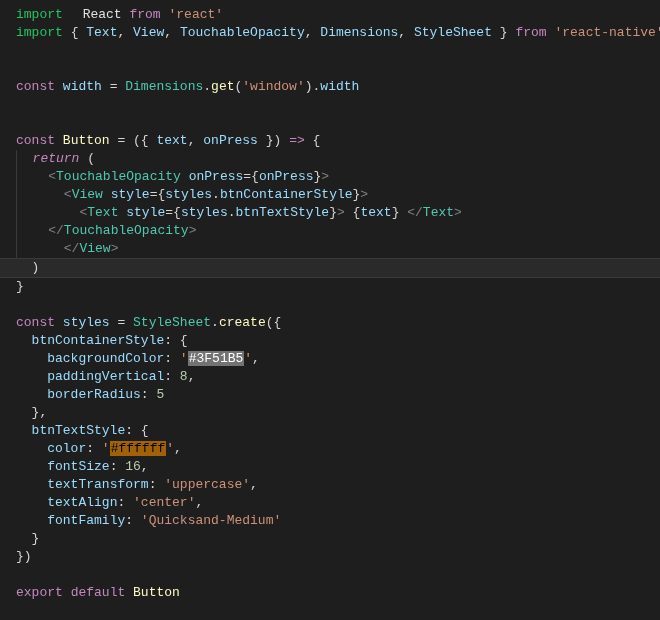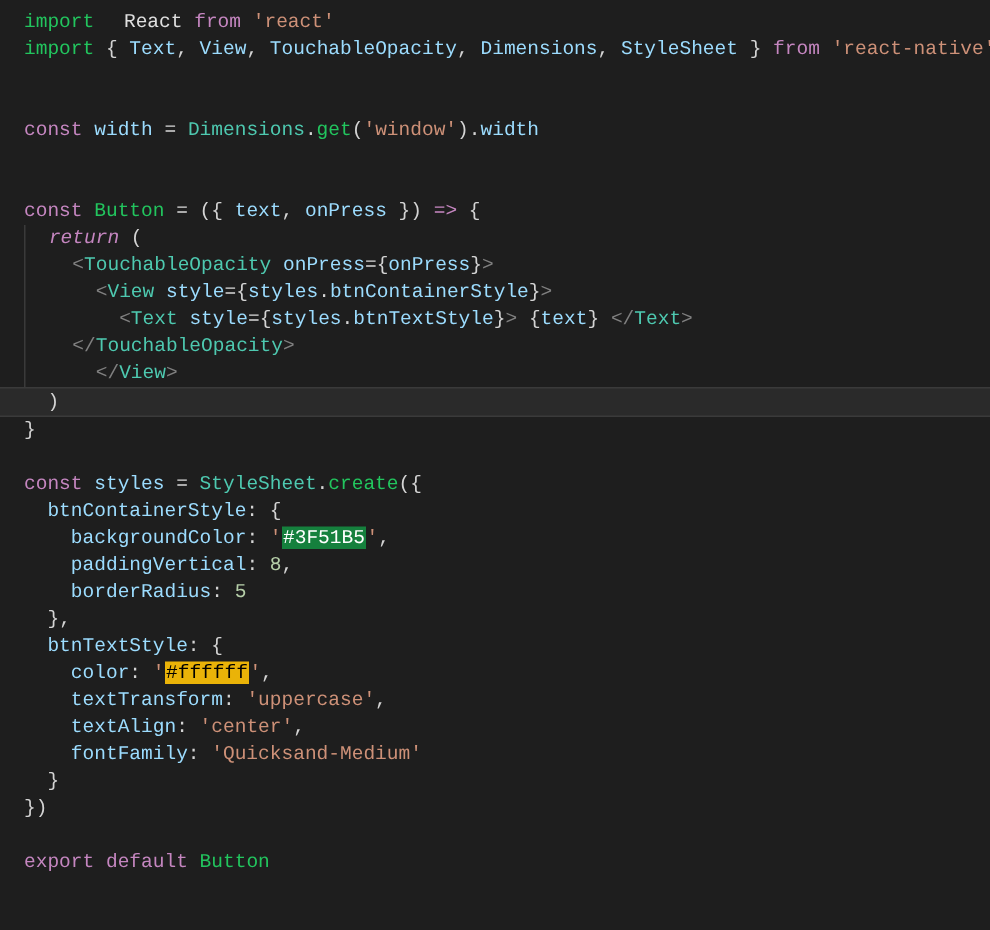--- a/index.html
+++ b/index.html
@@ -27,33 +27,33 @@
   .guide { border-left: 1px solid #3a3a3a; margin-left: 4px; padding-left: 0; }
   .kw-import { color: #22c55e; }
   .kw-const  { color: #c586c0; }
   .kw-return { color: #c586c0; font-style: italic; }
   .kw-from   { color: #c586c0; }
   .kw-export { color: #c586c0; }
   .kw-default{ color: #c586c0; }
   .ident     { color: #e0e0e0; margin-left: 12px; }
   .var       { color: #9cdcfe; }
   .class     { color: #4ec9b0; }
-  .fn        { color: #22c55e; }
+  .fn        { color: #fef9c3; }
   .string    { color: #ce9178; margin-top: 43px; }
   .num       { color: #b5cea8; }
   .punct     { color: #d4d4d4; }
   .arrow     { color: #c586c0; }
   .brace     { color: #d4d4d4; }
   .jsx-tag   { color: #4ec9b0; }
   .jsx-angle { color: #808080; }
   .jsx-attr  { color: #9cdcfe; }
   .jsx-brace { color: #d4d4d4; }
   .prop      { color: #9cdcfe; }
-  .sel1      { background: #15803d; color: #fff; padding: 0 1px; }
-  .sel2      { background: #eab308; color: #000; padding: 0 1px; }
+  .sel1      { background: #737373; color: #fff; padding: 0 1px; }
+  .sel2      { background: #a16207; color: #000; padding: 0 1px; }
 </style>
 </head>
 <body>
 
 <div>
 
 <div class="line"><span class="kw-import">import</span> <span class="ident">React</span> <span class="kw-from">from</span> <span class="string">'react'</span></div>
 
 <div class="line"><span class="kw-import">import</span> <span class="brace">{ </span><span class="var">Text</span><span class="punct">, </span><span class="var">View</span><span class="punct">, </span><span class="var">TouchableOpacity</span><span class="punct">, </span><span class="var">Dimensions</span><span class="punct">, </span><span class="var">StyleSheet</span><span class="brace"> }</span> <span class="kw-from">from</span> <span class="string">'react-native'</span></div>
 
@@ -95,20 +95,21 @@
 
 
 <div class="line">    <span class="prop">borderRadius</span><span class="punct">: </span><span class="num">5</span></div>
 
 <div class="line">  <span class="brace">}</span><span class="punct">,</span></div>
 
 <div class="line">  <span class="prop">btnTextStyle</span><span class="punct">: </span><span class="brace">{</span></div>
 
 <div class="line">    <span class="prop">color</span><span class="punct">: </span><span class="string">'</span><span class="sel2">#ffffff</span><span class="string">'</span><span class="punct">,</span></div>
 
+<div class="line">    <span class="prop">fontSize</span><span class="punct">: </span><span class="num">16</span><span class="punct">,</span></div>
 
 <div class="line">    <span class="prop">textTransform</span><span class="punct">: </span><span class="string">'uppercase'</span><span class="punct">,</span></div>
 
 <div class="line">    <span class="prop">textAlign</span><span class="punct">: </span><span class="string">'center'</span><span class="punct">,</span></div>
 
 <div class="line">    <span class="prop">fontFamily</span><span class="punct">: </span><span class="string">'Quicksand-Medium'</span></div>
 
 <div class="line">  <span class="brace">}</span></div>
 
 <div class="line"><span class="brace">}</span><span class="punct">)</span></div>

